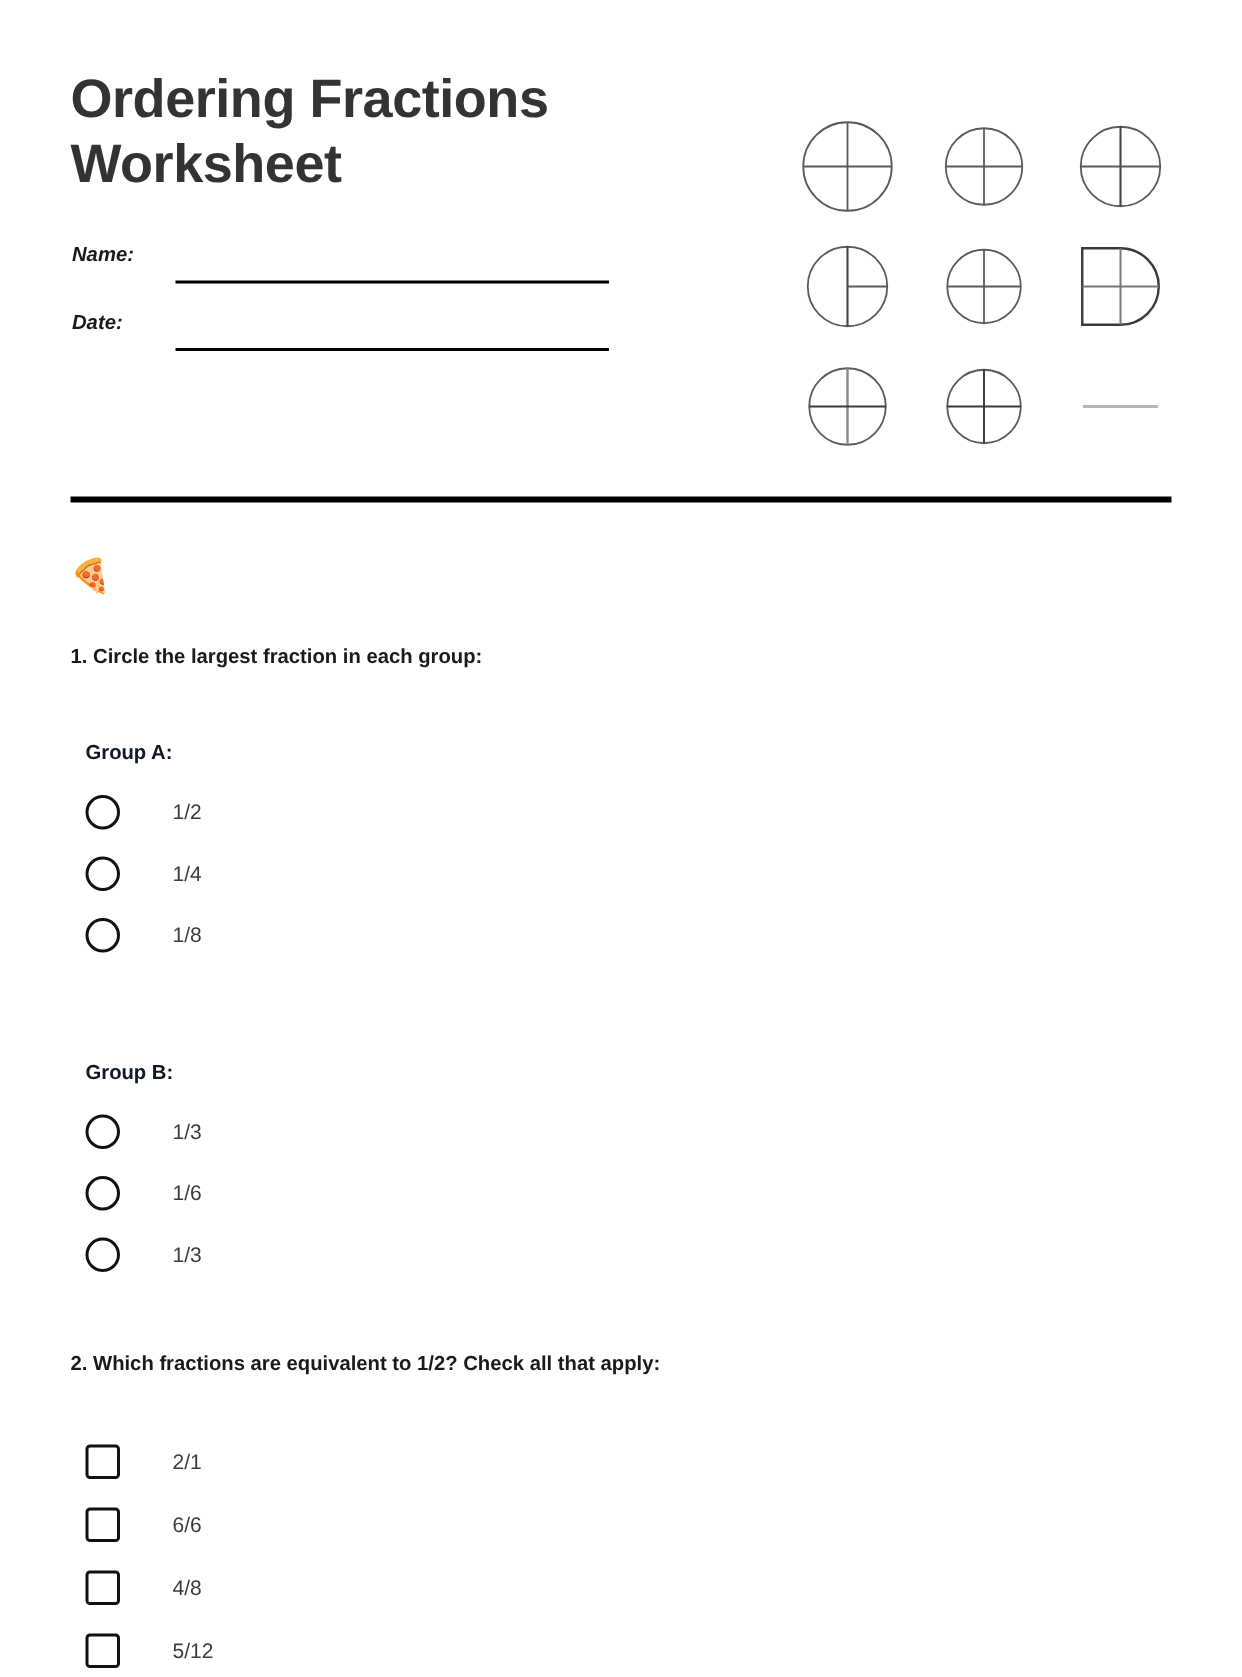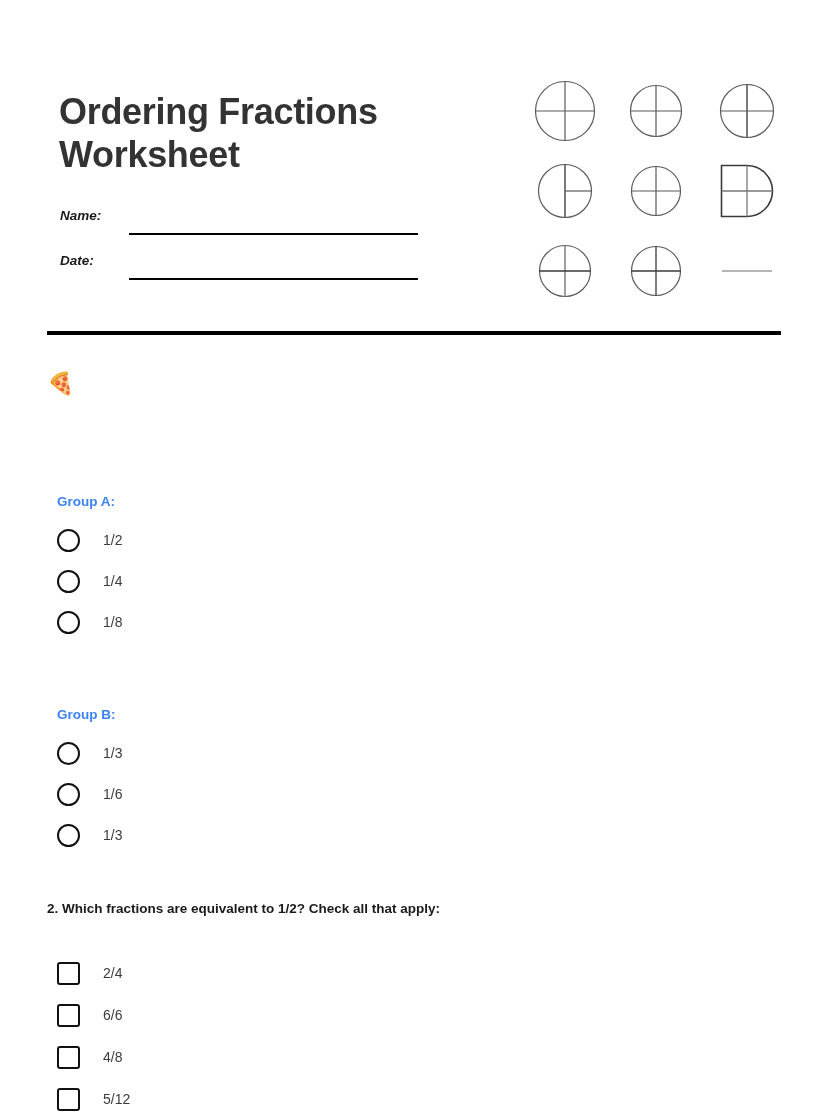--- a/index.html
+++ b/index.html
@@ -28,24 +28,23 @@
   .header {
     position: absolute;
     left: 47px;
     top: 44px;
     width: 734px;
     height: 250px;
   }
 
   .header-left {
     position: absolute;
-    left: 12px;
+    left: 0;
     top: 0;
     width: 420px;
-    margin-top: 46px;
   }
 
   .worksheet-title {
     font-size: 36px;
     font-weight: bold;
     line-height: 1.2;
     color: #333333;
     letter-spacing: -0.3px;
     margin: 0;
     width: 370px;
@@ -143,28 +142,30 @@
   .q1 { top: 430px; }
   .q2 { top: 901px; }
 
   .group-block { position: absolute; left: 57px; }
   .group-a { top: 494px; }
   .group-b { top: 707px; }
 
   .group-label {
     font-size: 13.5px;
     font-weight: bold;
-    color: #3b82f6;
+    color: #0f172a;
     margin-bottom: 20px;
   }
 
   .option-row {
     display: flex;
+    align-items: center;
     height: 24px;
     margin-bottom: 17px;
+    gap: 12px;
   }
   .option-row:last-child { margin-bottom: 0; }
 
   .radio-box {
     width: 23px;
     height: 23px;
     border: 2.6px solid #111111;
     border-radius: 50%;
     background: #ffffff;
     flex: 0 0 auto;
@@ -287,20 +288,21 @@
 
     </div>
   </div>
 
   <div class="divider"></div>
 
   <div class="section-heading">
     <span class="section-emoji">🍕</span>
   </div>
 
+  <div class="question q1">1. Circle the largest fraction in each group:</div>
 
   <div class="group-block group-a">
     <div class="group-label">Group A:</div>
 
     <div class="option-row">
       <span class="radio-box"></span>
       <span class="option-label">1/2</span>
     </div>
 
     <div class="option-row">
@@ -332,21 +334,21 @@
       <span class="option-label">1/3</span>
     </div>
   </div>
 
   <div class="question q2">2. Which fractions are equivalent to 1/2? Check all that apply:</div>
 
   <div class="checkbox-block">
 
     <div class="option-row">
       <span class="check-box"></span>
-      <span class="option-label">2/4</span>
+      <span class="option-label">2/1</span>
     </div>
 
     <div class="option-row">
       <span class="check-box"></span>
       <span class="option-label">6/6</span>
     </div>
 
     <div class="option-row">
       <span class="check-box"></span>
       <span class="option-label">4/8</span>

